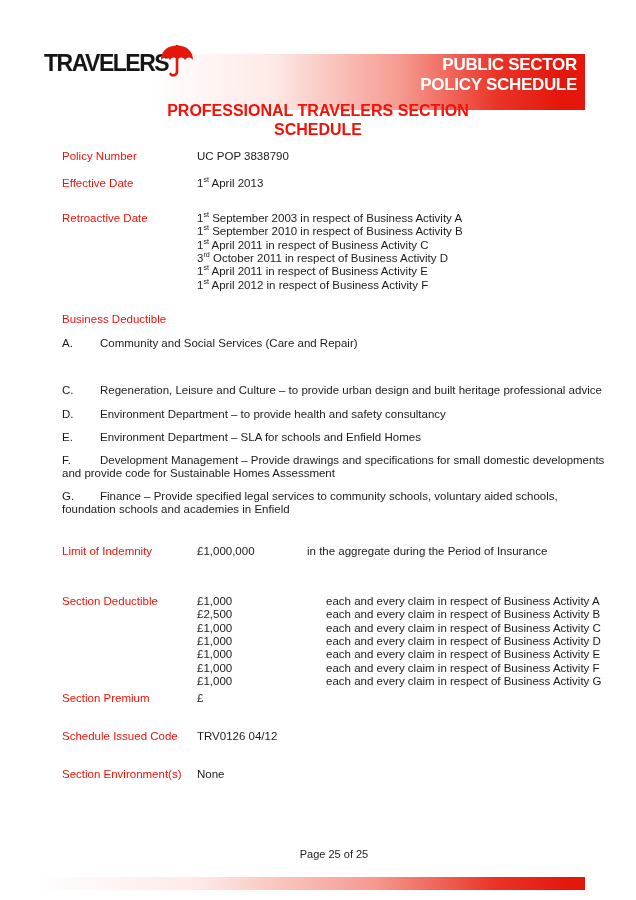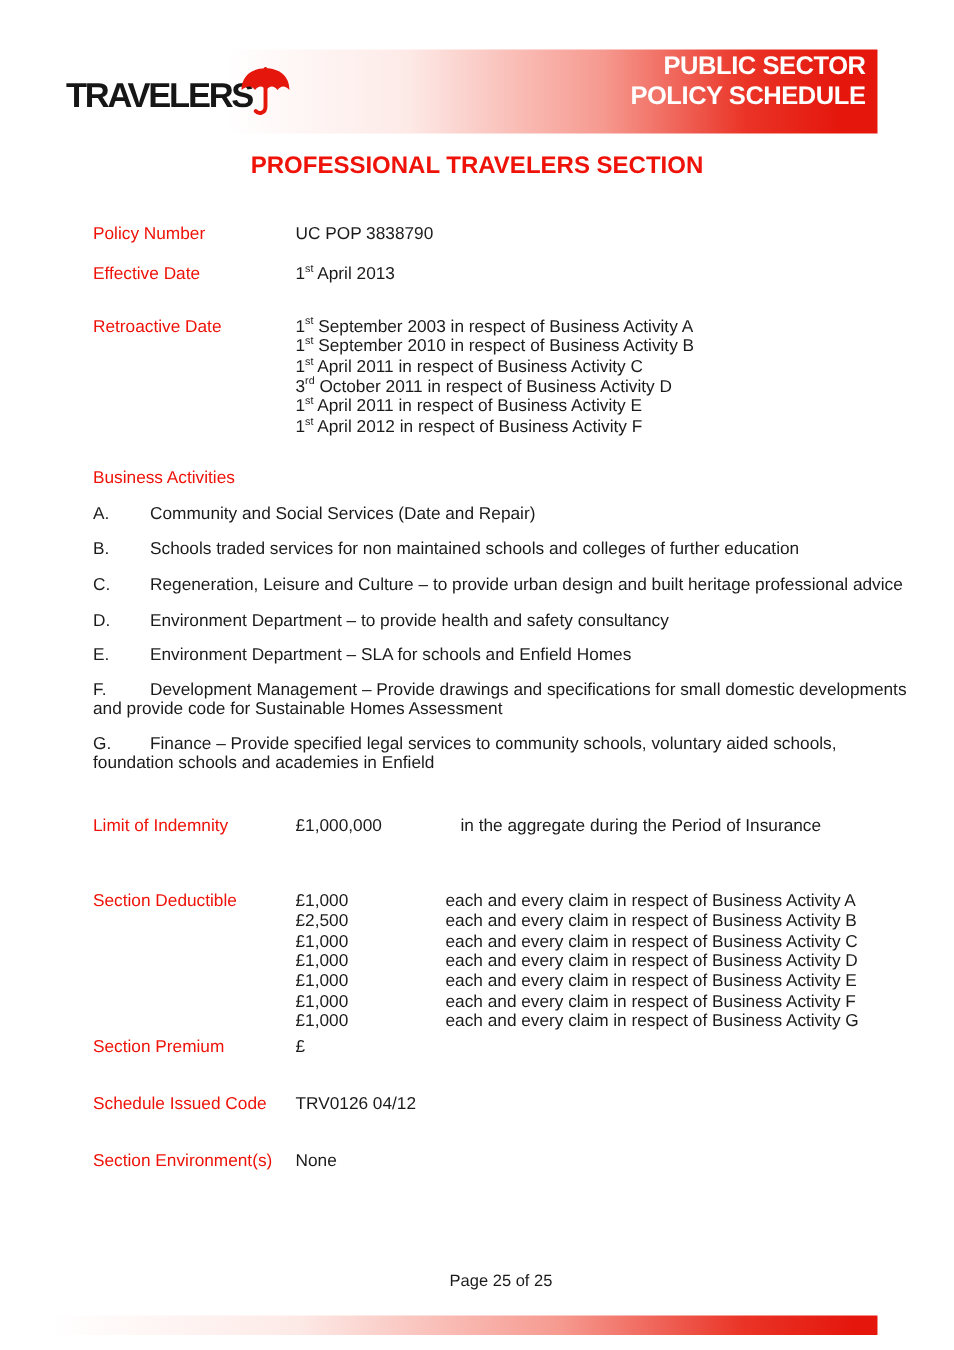--- a/index.html
+++ b/index.html
@@ -2,21 +2,21 @@
 <html><head>
 <meta charset="utf-8">
 <style>
   html,body{margin:0;padding:0;background:#fff;}
   .page{
     position:relative;width:636px;height:900px;background:#ffffff;overflow:hidden;
     font-family:"Liberation Sans","DejaVu Sans",sans-serif;color:#1b1b1b;
   }
   
   .banner{
-    position:absolute;left:150px;top:33px;width:435px;height:56px;
+    position:absolute;left:150px;top:54px;width:435px;height:56px;
     background:linear-gradient(90deg, rgba(255,255,255,0) 0%, #fdeae7 28%, #f6998f 58%, #ea3326 80%, #e5170d 94%, #e5170d 100%);
   }
   .banner-text{
     position:absolute;right:8px;top:1px;text-align:right;color:#ffffff;
     font-weight:bold;font-size:17px;line-height:19.5px;letter-spacing:-0.3px;white-space:nowrap;
   }
   .logo{position:absolute;left:44px;top:49px;display:flex;align-items:flex-start;}
   .logo-text{font-weight:bold;font-size:23px;letter-spacing:-1.5px;color:#161616;line-height:28px;}
   .logo-umb{margin-left:-9px;margin-top:-7px;}
   
@@ -26,21 +26,21 @@
   .lbl{position:absolute;left:62px;font-weight:normal;font-size:11.5px;color:#ee1208;white-space:nowrap;}
   .val{position:absolute;left:197px;font-size:11.5px;color:#1b1b1b;white-space:nowrap;}
   .desc{position:absolute;left:307px;font-size:11.5px;color:#1b1b1b;white-space:nowrap;}
   .stack{position:absolute;left:197px;font-size:11.5px;line-height:13.35px;color:#1b1b1b;white-space:nowrap;}
   sup{font-size:0.62em;vertical-align:super;line-height:0;}
   
   .activity{position:absolute;left:62px;width:545px;font-size:11.5px;line-height:13px;color:#1b1b1b;}
   .activity .letter{display:inline-block;width:38px;}
   
   .ded-rows{position:absolute;left:197px;font-size:11.5px;line-height:13.35px;color:#1b1b1b;}
-  .ded-row{display:flex;}
+  .ded-row{display:flex;gap:29px;}
   .ded-amount{width:100px;white-space:nowrap;}
   .ded-desc{white-space:nowrap;}
   
   .page-number{position:absolute;left:0;top:848px;width:636px;text-align:center;font-size:11px;color:#1b1b1b;margin-left:16px;}
   .footer-bar{
     position:absolute;left:32px;top:877px;width:553px;height:13px;
     background:linear-gradient(90deg, rgba(255,255,255,0) 0%, #fdeae7 30%, #f6998f 62%, #ea3326 84%, #e5170d 97%);
   }
 </style>
 </head>
@@ -62,45 +62,43 @@
         <path d="M2,18 C2,8.5 9,3.5 18,3.5 C27,3.5 34,8.5 34,18
                  C31.3,14.8 28.2,14.8 26,18 C23.8,14.8 20.7,14.8 18.5,18
                  C16.3,14.8 13.2,14.8 11,18 C8.8,14.8 5.7,14.8 2,18 Z" fill="#e5170d"></path>
         <path d="M18,4 L18,29 C18,33.5 13.5,34.5 11.5,32" stroke="#e5170d" stroke-width="2.6" fill="none" stroke-linecap="round"></path>
       </svg>
     </span>
   </div>
 
   <div class="doc-title">
     <div>PROFESSIONAL TRAVELERS SECTION</div>
+    <div>SCHEDULE</div>
   </div>
 
   <div class="lbl" style="top:150px">Policy Number</div>
   <div class="val" style="top:150px">UC POP 3838790</div>
 
   <div class="lbl" style="top:177px">Effective Date</div>
   <div class="val" style="top:177px">1<sup>st</sup> April 2013</div>
 
   <div class="lbl" style="top:212px">Retroactive Date</div>
   <div class="stack" style="top:212px">
     <div>1<sup>st</sup> September 2003 in respect of Business Activity A</div>
     <div>1<sup>st</sup> September 2010 in respect of Business Activity B</div>
     <div>1<sup>st</sup> April 2011 in respect of Business Activity C</div>
     <div>3<sup>rd</sup> October 2011 in respect of Business Activity D</div>
     <div>1<sup>st</sup> April 2011 in respect of Business Activity E</div>
     <div>1<sup>st</sup> April 2012 in respect of Business Activity F</div>
   </div>
 
-  <div class="lbl" style="top:313px">Business Activities</div>
+  <div class="lbl" style="top:313px">Business Deductible</div>
 
   <div class="activity" style="top:337px">
-    <span class="letter">A.</span><span>Community and Social Services (Date and Repair)</span>
-  </div>
-  <div class="activity" style="top:360px">
-    <span class="letter">B.</span><span>Schools traded services for non maintained schools and colleges of further education</span>
+    <span class="letter">A.</span><span>Community and Social Services (Care and Repair)</span>
   </div>
   <div class="activity" style="top:384px">
     <span class="letter">C.</span><span>Regeneration, Leisure and Culture – to provide urban design and built heritage professional advice</span>
   </div>
   <div class="activity" style="top:408px">
     <span class="letter">D.</span><span>Environment Department – to provide health and safety consultancy</span>
   </div>
   <div class="activity" style="top:431px">
     <span class="letter">E.</span><span>Environment Department – SLA for schools and Enfield Homes</span>
   </div>

